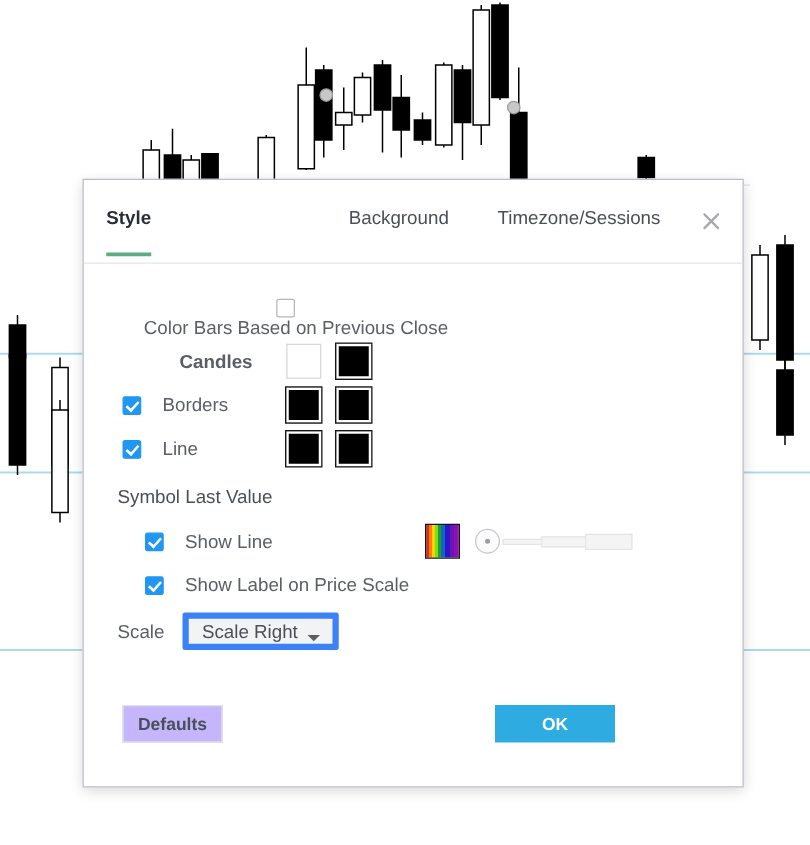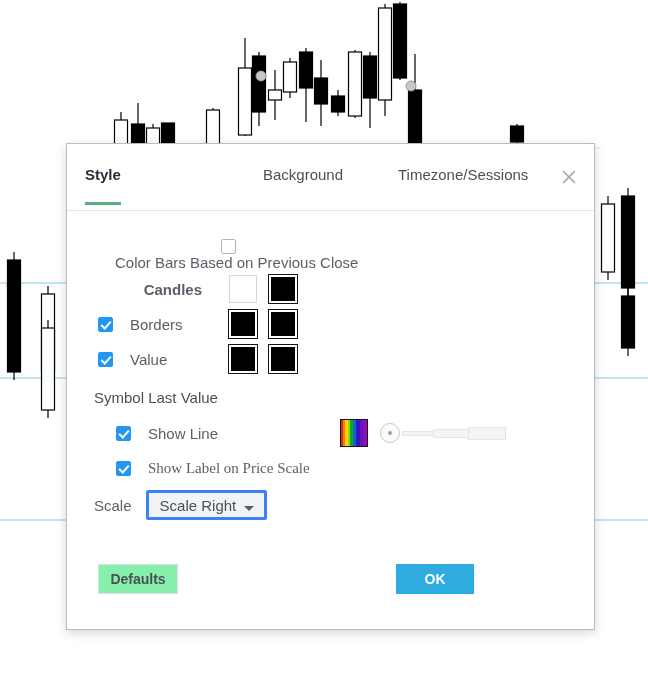--- a/index.html
+++ b/index.html
@@ -63,21 +63,21 @@
     content: "";
     position: absolute;
     left: 0;
     bottom: 0;
     width: 100%;
     height: 3px;
     background: #5bad84;
   }
   #tab-style      { left: 18px; }
   #tab-scales     { left: 104px; }
-  #tab-background { left: 196px; }
+  #tab-background { left: 212px; }
   #tab-timezone   { left: 331px; }
 
   #close-button {
     position: absolute;
     right: 14px;
     top: 22px;
     width: 22px;
     height: 22px;
     cursor: pointer;
     opacity: .65;
@@ -205,21 +205,21 @@
   #lw-seg1 { left: 22px; top: 12px; width: 32px; height: 5px; }
   #lw-seg2 { left: 53px; top: 10px; width: 36px; height: 9px; }
   #lw-seg3 { left: 88px; top: 8px;  width: 38px; height: 13px; }
 
   
   #scale-dropdown {
     position: relative;
     height: 30px;
     min-width: 118px;
     background: #f2f3f5;
-    border: 3px solid #3b82f6;
+    border: 5px solid #3b82f6;
     border-radius: 2px;
     box-sizing: border-box;
     display: flex;
     align-items: center;
     padding: 0 28px 0 11px;
     cursor: pointer;
   }
   #scale-dropdown-value {
     font-size: 15px;
     color: #4a5057;
@@ -250,27 +250,27 @@
     border: none;
     cursor: pointer;
     box-sizing: border-box;
     display: flex;
     align-items: center;
     justify-content: center;
   }
   #defaults-button {
     left: 31px;
     width: 80px;
-    background: #86efac;
+    background: #c4b5fd;
     border: 1px solid #dfe1e5;
     color: #4a5057;
   }
   #ok-button {
     left: 329px;
-    width: 78px;
+    width: 96px;
     background: #2eabe0;
     color: #ffffff;
   }
   #cancel-button {
     left: 415px;
     width: 79px;
     background: #969aa1;
     color: #ffffff;
   }
 </style>
@@ -368,21 +368,21 @@
 
     <div class="row" style="left:31px; top:97px; height:32px;">
       <div class="cb on"></div>
       <span class="lbl" style="margin-left:17px; width:72px;">Borders</span>
       <div class="swatch black" style="margin-left:27px;"></div>
       <div class="swatch black" style="margin-left:12px;"></div>
     </div>
 
     <div class="row" style="left:31px; top:132px; height:32px;">
       <div class="cb on"></div>
-      <span class="lbl" style="margin-left:17px; width:72px;">Value</span>
+      <span class="lbl" style="margin-left:17px; width:72px;">Line</span>
       <div class="swatch black" style="margin-left:27px;"></div>
       <div class="swatch black" style="margin-left:12px;"></div>
     </div>
 
     <div class="row" style="left:49px; top:206px; height:32px;">
       <div class="cb on"></div>
       <span class="lbl" style="margin-left:17px;">Show Line</span>
       <div id="rainbow-swatch" style="margin-left:122px;"></div>
       <div id="line-width-picker" style="margin-left:12px;">
         <div id="lw-knob"></div>
@@ -391,21 +391,21 @@
         <div class="lw-seg" id="lw-seg3"></div>
       </div>
     </div>
 
     <div class="row" style="left:27px; top:172px;">
       <span class="lbl section">Symbol Last Value</span>
     </div>
 
     <div class="row" style="left:49px; top:243px;">
       <div class="cb on"></div>
-      <span class="lbl" style="margin-left:17px;font-family:Liberation Serif, serif;">Show Label on Price Scale</span>
+      <span class="lbl" style="margin-left:17px;">Show Label on Price Scale</span>
     </div>
 
     <div class="row" style="left:27px; top:278px; height:32px;align-items:center;">
       <span class="lbl">Scale</span>
       <div id="scale-dropdown" style="margin-left:14px;">
         <span id="scale-dropdown-value">Scale Right</span>
         <span id="scale-caret-icon"></span>
       </div>
     </div>
 

